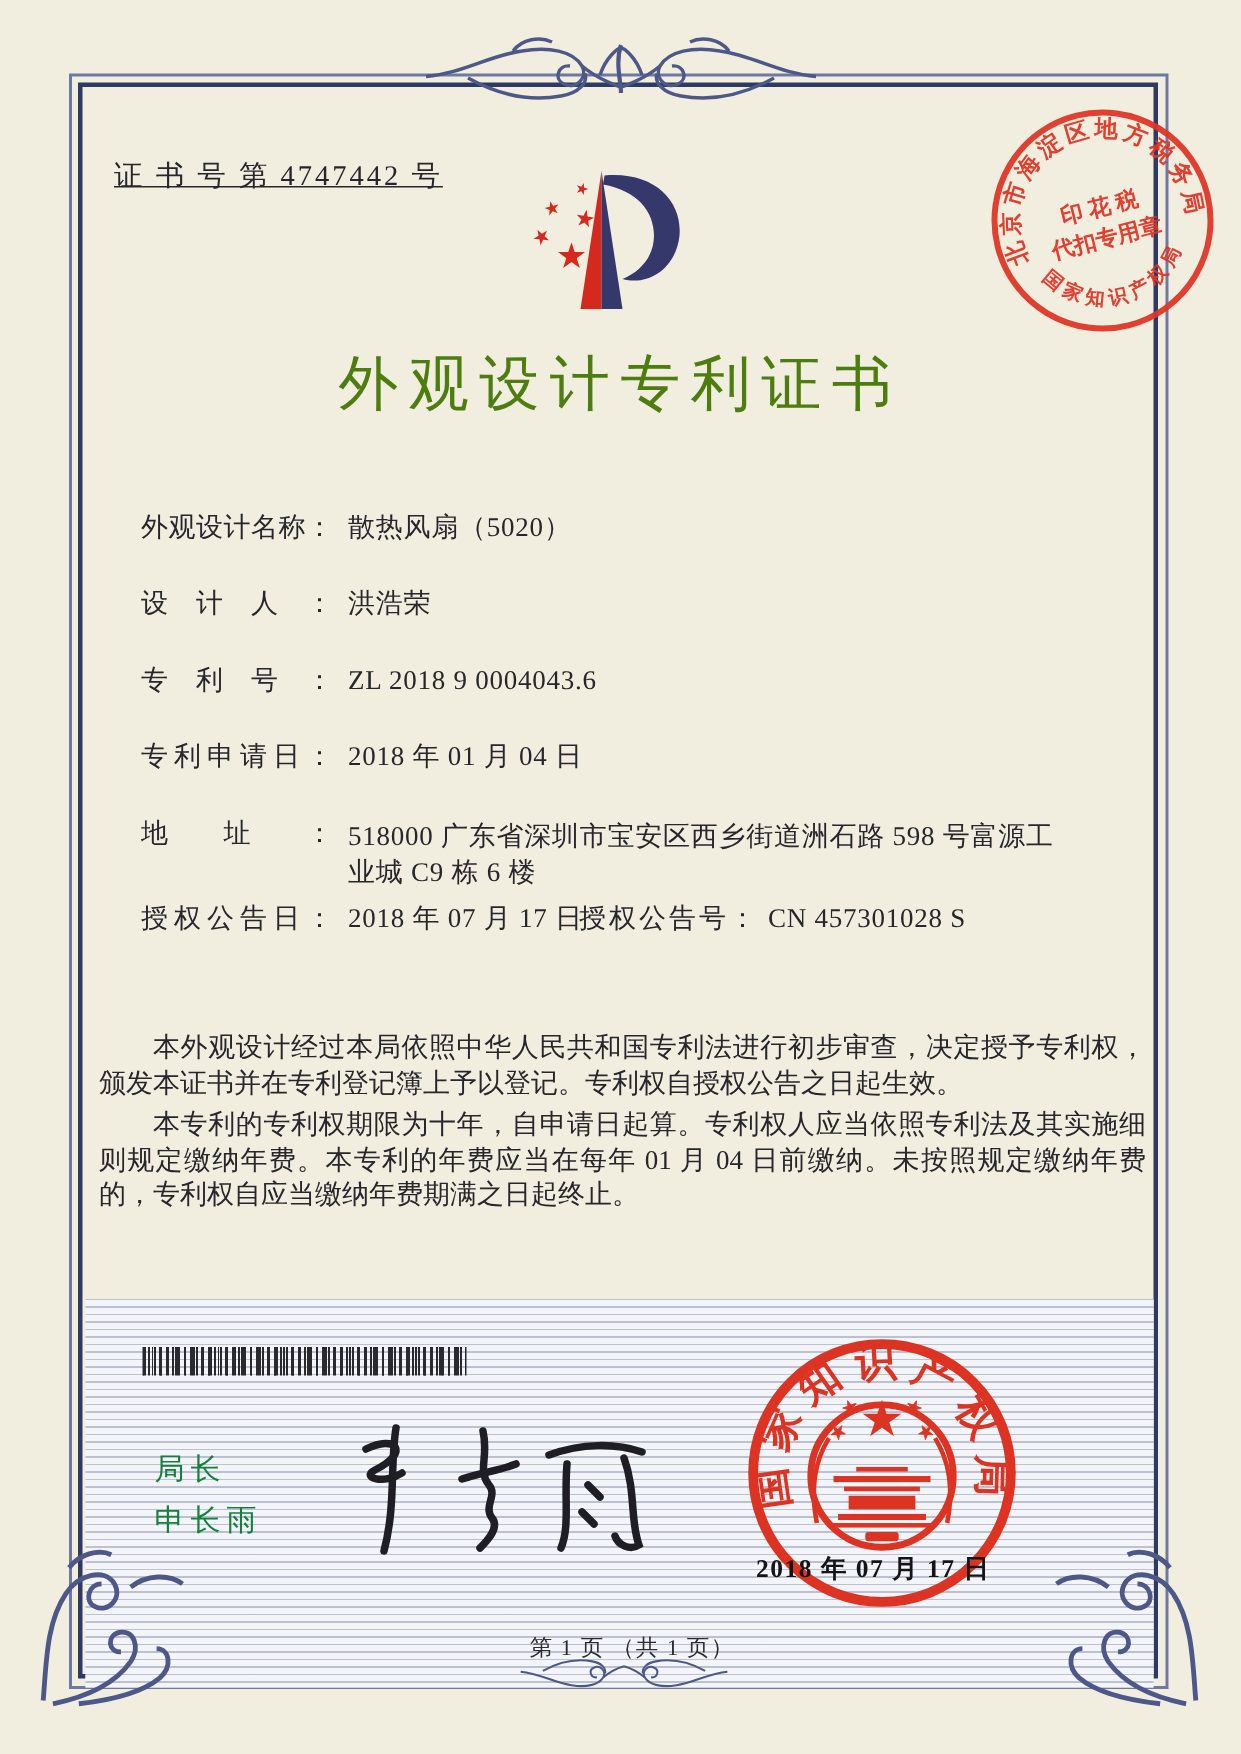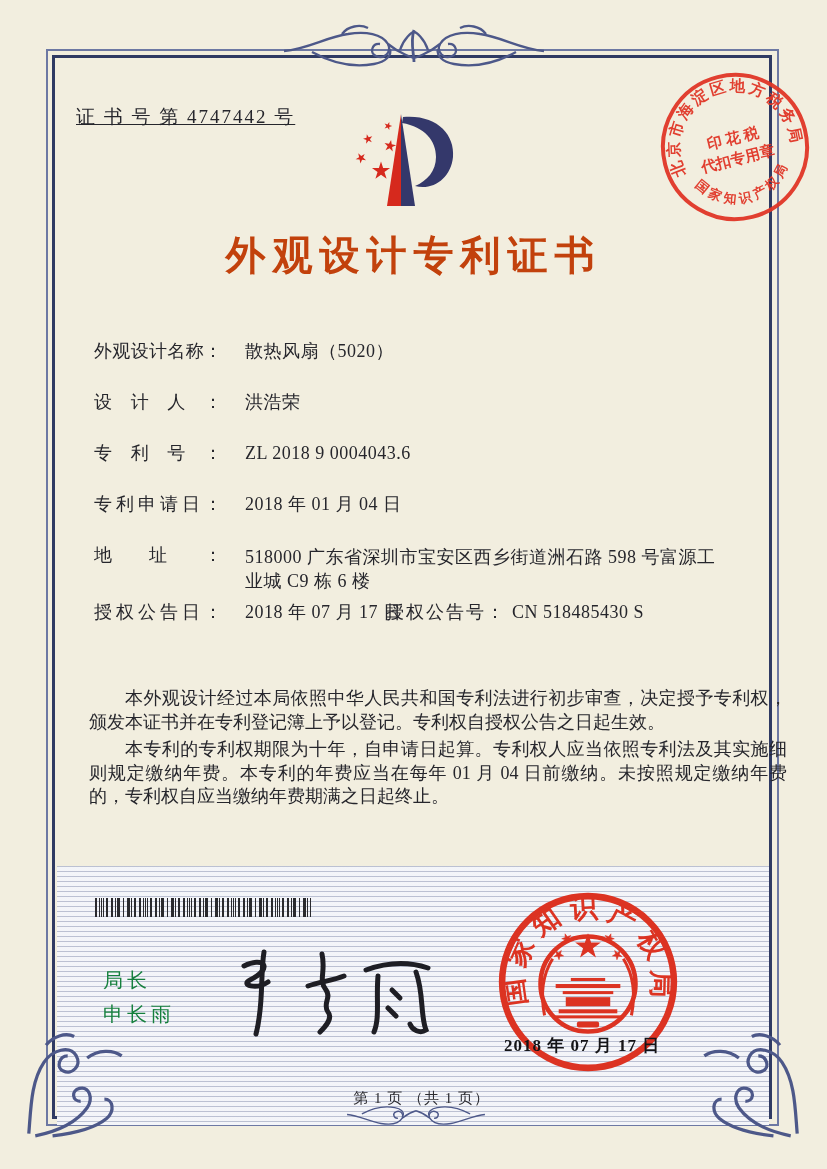--- a/index.html
+++ b/index.html
@@ -15,34 +15,34 @@
   .frame-inner{left:52px;top:55px;width:714px;height:1058px;border:3px solid #2f3a63;}
   
   .guilloche{
     left:57px;top:866px;width:712px;height:259px;
     background-color:#ecedf2;
     background-image:repeating-linear-gradient(180deg,
       rgba(148,156,184,.55) 0 1px, rgba(244,245,249,.95) 1px 5px);
   }
   
   .cert-no{left:76px;top:104px;font-size:19px;letter-spacing:2px;text-decoration:underline;}
-  .title{left:0;right:0;top:228px;text-align:center;font-size:40px;font-weight:bold;
-         letter-spacing:7px;color:#c2410c;}
+  .title{left:0;right:0;top:228px;text-align:center;font-size:40px;font-weight:normal;
+         letter-spacing:7px;color:#4d7c0f;}
   .fields{left:94px;top:341px;width:672px;font-size:18px;}
   .frow{display:flex;margin-bottom:30px;line-height:21px;}
   .flabel{flex:0 0 128px;text-align:justify;text-align-last:justify;text-justify:inter-character;}
-  .fvalue{margin-left:23px;letter-spacing:.5px;}
+  .fvalue{margin-left:10px;letter-spacing:.5px;}
   .frow.address{margin-bottom:9px;}
   .frow.address .fvalue{max-width:480px;line-height:24px;}
   .frow.grant{position:relative;margin-bottom:0;}
   .grant2{position:absolute;left:292px;top:0;display:flex;align-items:center;}
   .grant2 .glabel{letter-spacing:2px;}
   .grant2 .fvalue{margin-left:6px;}
   .body-text{left:66px;top:687px;width:698px;font-size:18px;line-height:23.5px;
-             text-align:justify;text-justify:inter-ideograph;margin-left:23px;}
+             text-align:justify;text-justify:inter-ideograph;}
   .body-text p{margin:0 0 4px 0;text-indent:2em;}
   
   .barcode{left:95px;top:898px;width:216px;height:19px;
     background-image:
       repeating-linear-gradient(90deg,#2a2a2e 0 2px,transparent 2px 6px,#2a2a2e 6px 7px,transparent 7px 11px),
       repeating-linear-gradient(90deg,#2a2a2e 0 1px,transparent 1px 4px);
   }
   
   .signer{left:103px;top:963px;font-size:20px;letter-spacing:4px;line-height:34px;color:#15803d;}
   .sig-svg{left:230px;top:946px;}
@@ -176,21 +176,21 @@
   </div>
   <div class="frow address">
     <span class="flabel">地址：</span>
     <span class="fvalue">518000 广东省深圳市宝安区西乡街道洲石路 598 号富源工业城 C9 栋 6 楼</span>
   </div>
   <div class="frow grant">
     <span class="flabel">授权公告日：</span>
     <span class="fvalue">2018 年 07 月 17 日</span>
     <span class="grant2">
       <span class="glabel">授权公告号：</span>
-      <span class="fvalue">CN 518485430 S</span>
+      <span class="fvalue">CN 457301028 S</span>
     </span>
   </div>
 </div>
 
 <div class="abs body-text">
   <p>本外观设计经过本局依照中华人民共和国专利法进行初步审查，决定授予专利权，颁发本证书并在专利登记簿上予以登记。专利权自授权公告之日起生效。</p>
   <p>本专利的专利权期限为十年，自申请日起算。专利权人应当依照专利法及其实施细则规定缴纳年费。本专利的年费应当在每年 01 月 04 日前缴纳。未按照规定缴纳年费的，专利权自应当缴纳年费期满之日起终止。</p>
 </div>
 
 <div class="abs barcode"></div>

